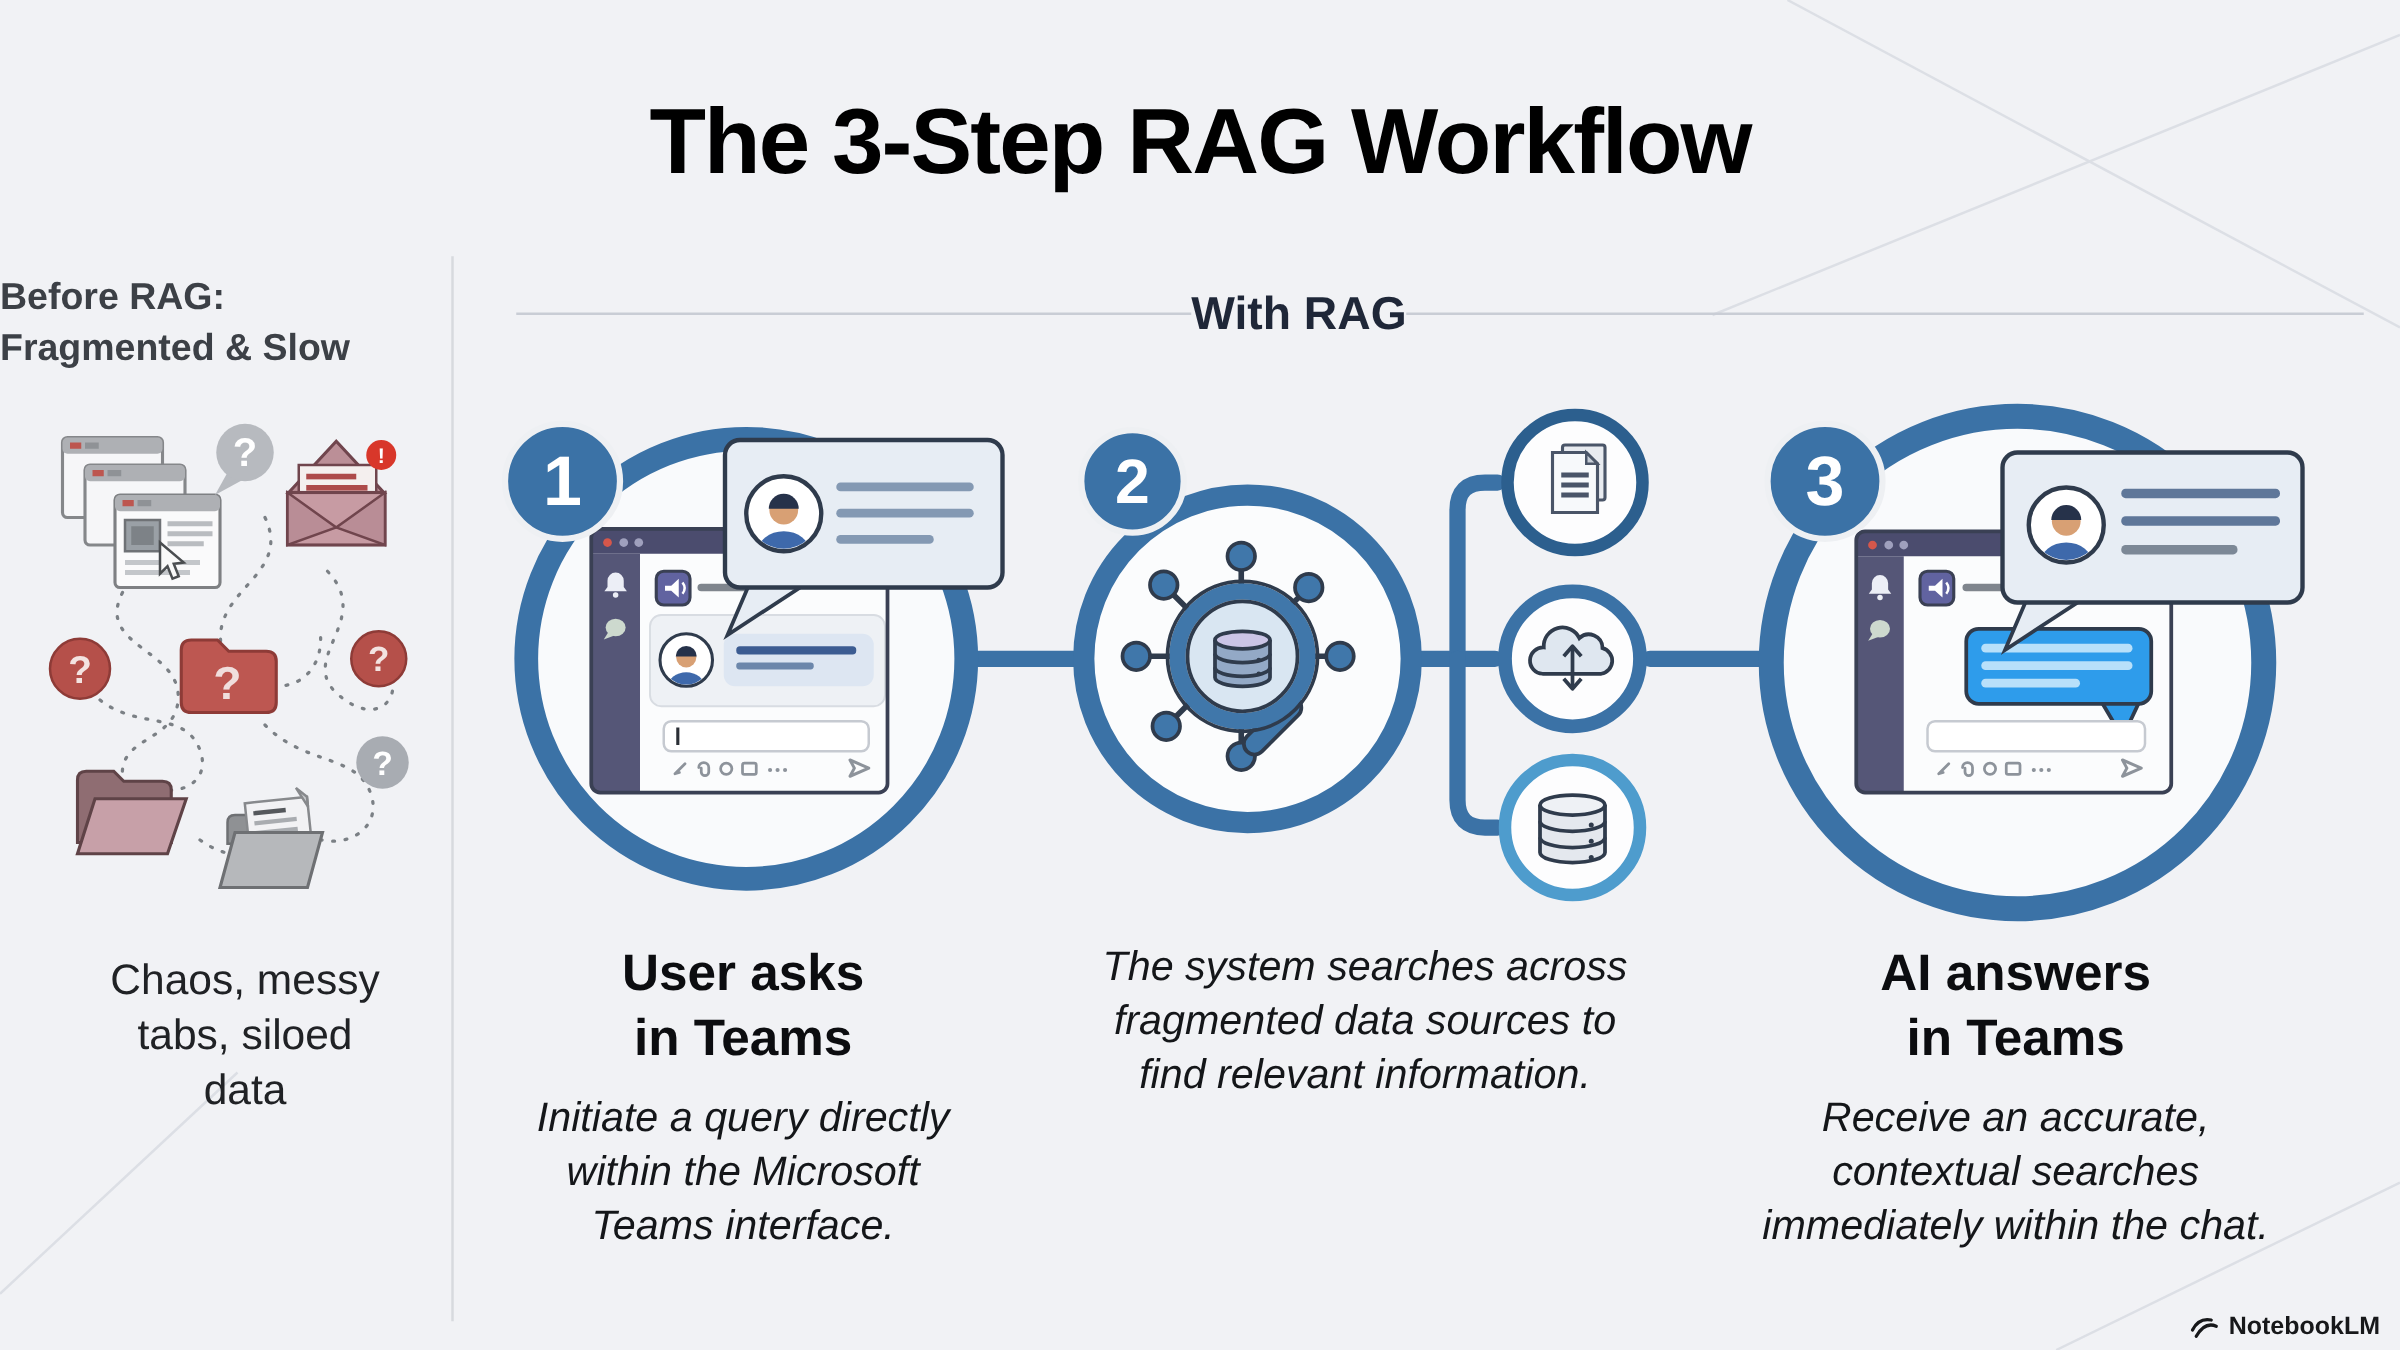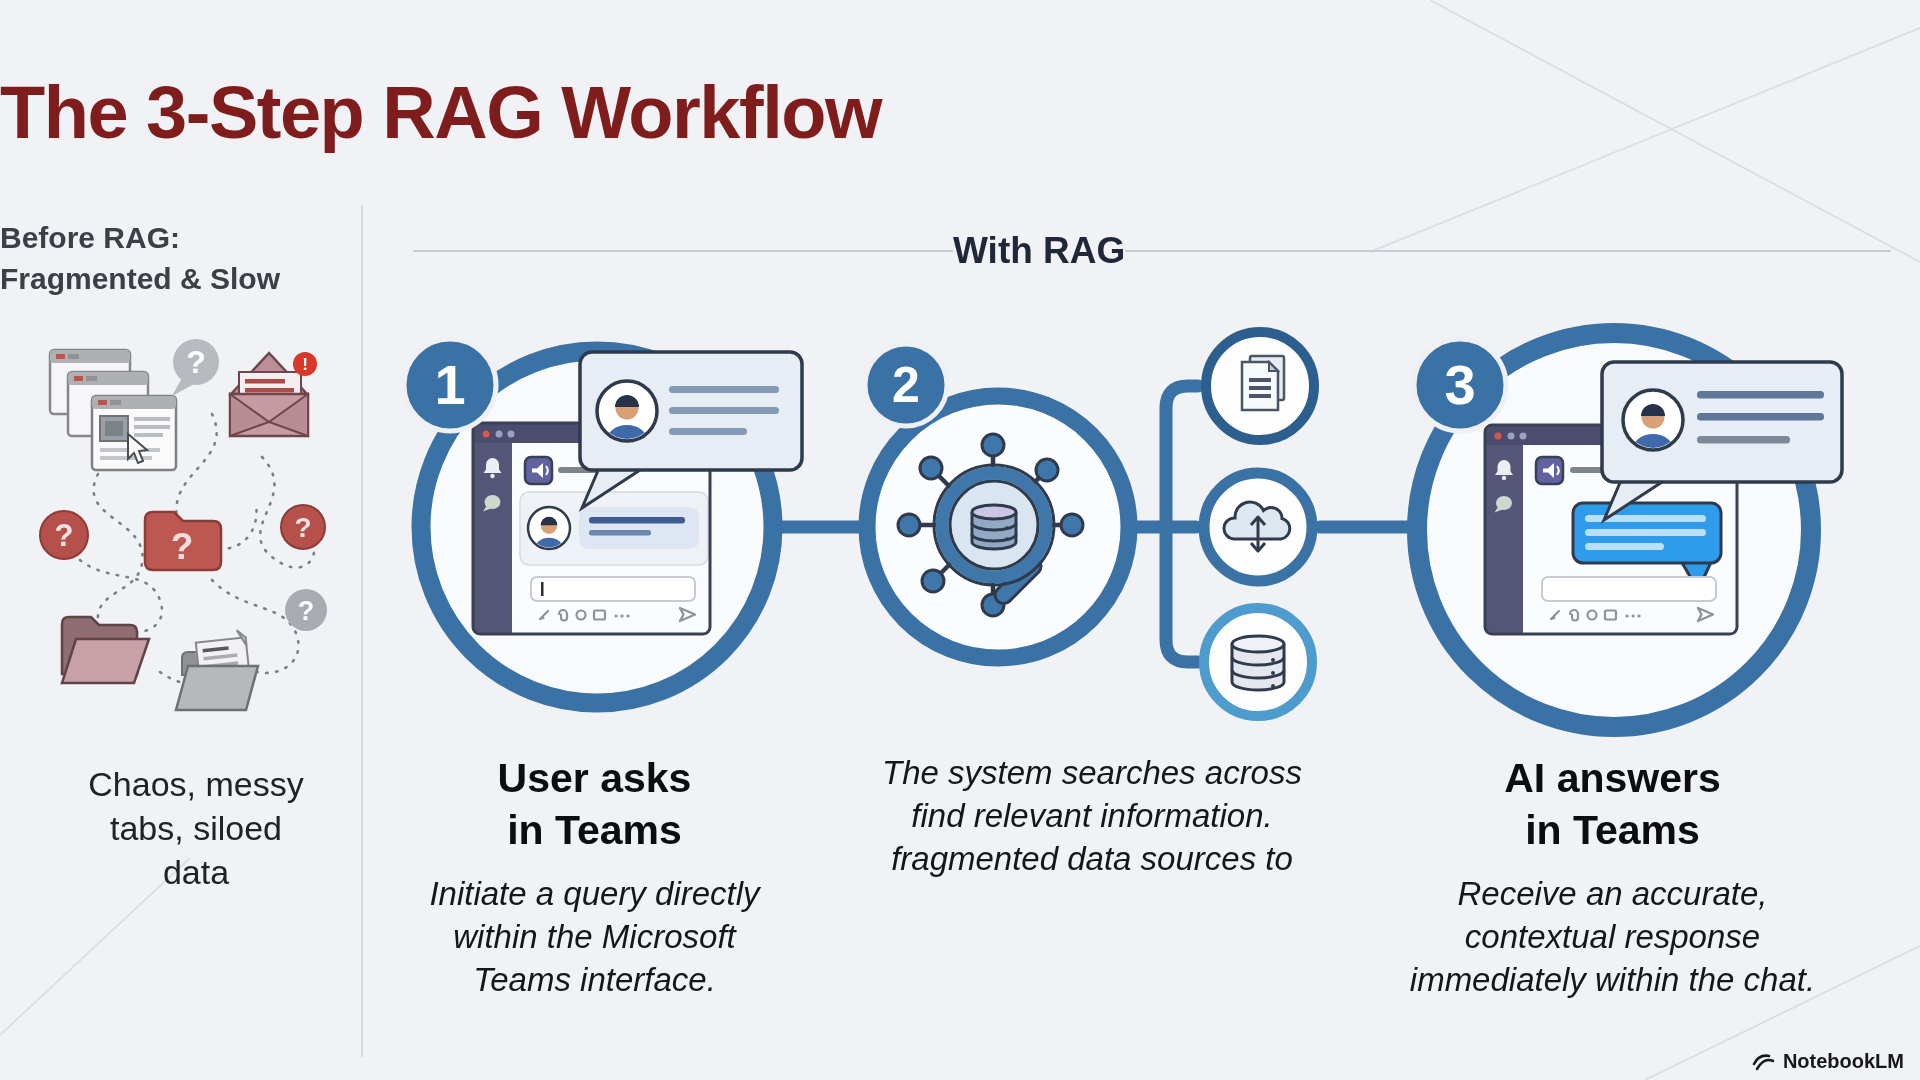--- a/index.html
+++ b/index.html
@@ -5,22 +5,22 @@
   html,body{margin:0;padding:0;background:#e8e9ec;}
   .canvas{
     position:relative;width:1920px;height:1080px;overflow:hidden;
     background:#f1f2f5;
     font-family:"Liberation Sans",sans-serif;
     color:#17191c;
   }
   .bg-facets{position:absolute;left:0;top:0;width:1920px;height:1080px;pointer-events:none;}
   .title{
     position:absolute;top:70px;left:0;width:100%;
-    font-size:74px;font-weight:800;letter-spacing:-1.5px;
-    color:#7f1d1d;
+    text-align:center;font-size:74px;font-weight:800;letter-spacing:-1.5px;
+    color:#000000;
   }
   
   .before-heading{
     position:absolute;top:218px;left:0;width:362px;
     font-size:30px;font-weight:700;color:#3c4046;line-height:1.35;
   }
   .chaos-illustration{position:absolute;left:0;top:322px;width:362px;height:420px;}
   .before-caption{
     position:absolute;top:762px;left:0;width:392px;text-align:center;
     font-size:34px;font-weight:400;color:#202225;line-height:1.3;
@@ -400,33 +400,33 @@
     <div class="step-desc">
       <div>Initiate a query directly</div>
       <div>within the Microsoft</div>
       <div>Teams interface.</div>
     </div>
   </div>
 
   <div class="step-text step-text-2">
     <div class="step-desc">
       <div>The system searches across</div>
+      <div>fragmented data sources to</div>
       <div>find relevant information.</div>
-      <div>fragmented data sources to</div>
     </div>
   </div>
 
   <div class="step-text step-text-3">
     <div class="step-heading">
       <div>AI answers</div>
       <div>in Teams</div>
     </div>
     <div class="step-desc">
       <div>Receive an accurate,</div>
-      <div>contextual response</div>
+      <div>contextual searches</div>
       <div>immediately within the chat.</div>
     </div>
   </div>
 
   <div class="footer-brand">
     <svg width="26" height="26" viewBox="0 0 26 26">
       <g fill="none" stroke="#17181a" stroke-width="2.6" stroke-linecap="round">
         <path d="M 4 16 Q 9 6 19 8"></path>
         <path d="M 7 21 Q 14 9 23 13"></path>
       </g>

